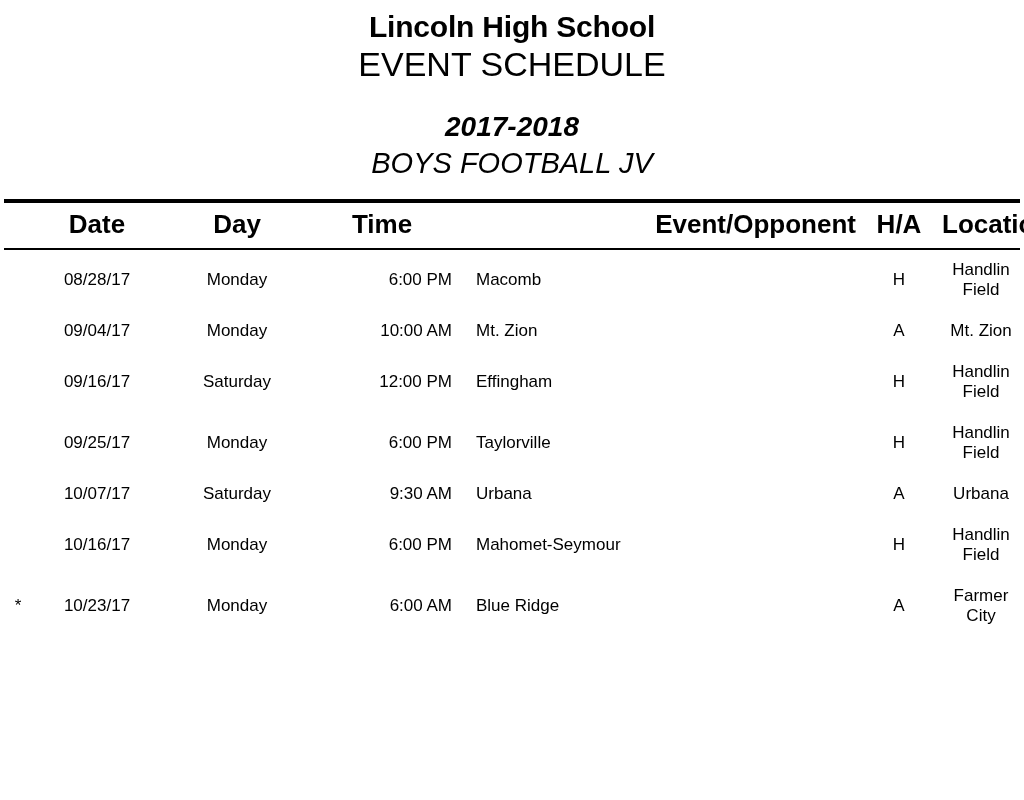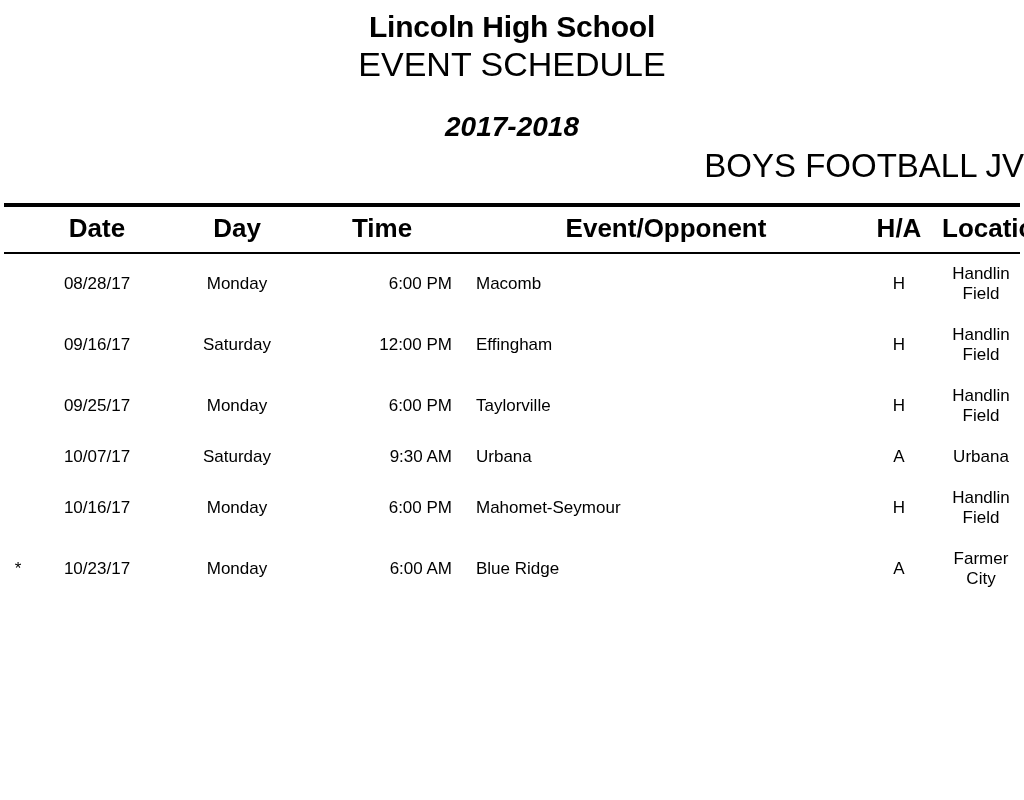--- a/index.html
+++ b/index.html
@@ -40,24 +40,24 @@
     margin-top: 2px;
   }
   .season {
     font-size: 28px;
     font-weight: bold;
     font-style: italic;
     margin-top: 28px;
     line-height: 1.15;
   }
   .sport {
-    font-size: 33px;
+    font-size: 29px;
+    font-style: italic;
     margin-top: 4px;
     line-height: 1.15;
-    text-align: right;
   }
 
   
   .table-wrap {
     margin-top: 18px;
     padding: 0 4px;
   }
   table.schedule {
     width: 100%;
     border-collapse: collapse;
@@ -79,21 +79,21 @@
   
   .col-star   { width: 28px;  text-align: center; }
   .col-date   { width: 130px; text-align: center; }
   .col-day    { width: 150px; text-align: center; }
   .col-time   { width: 140px; text-align: right; padding-right: 10px !important; }
   .col-event  { width: 380px; text-align: left; padding-left: 14px !important; }
   .col-ha     { width: 86px;  text-align: center; }
   .col-loc    { width: auto;  text-align: center; }
 
   thead .col-time  { text-align: center; padding-right: 10px; }
-  thead .col-event { text-align: center; padding-left: 14px; }
+  thead .col-event { text-align: right; padding-left: 14px; }
   thead .col-star  { border-top: 4px solid #000; border-bottom: 2px solid #000; }
 
   .star-mark { font-size: 15px; }
 </style>
 </head>
 <body>
 
 <div class="page">
 
   <div class="header">
@@ -118,20 +118,29 @@
       </thead>
       <tbody>
         <tr>
           <td class="col-star star-mark"></td>
           <td class="col-date">08/28/17</td>
           <td class="col-day">Monday</td>
           <td class="col-time">6:00 PM</td>
           <td class="col-event">Macomb</td>
           <td class="col-ha">H</td>
           <td class="col-loc">Handlin Field</td>
+        </tr>
+        <tr>
+          <td class="col-star star-mark"></td>
+          <td class="col-date">09/04/17</td>
+          <td class="col-day">Monday</td>
+          <td class="col-time">10:00 AM</td>
+          <td class="col-event">Mt. Zion</td>
+          <td class="col-ha">A</td>
+          <td class="col-loc">Mt. Zion</td>
         </tr>
         <tr>
           <td class="col-star star-mark"></td>
           <td class="col-date">09/16/17</td>
           <td class="col-day">Saturday</td>
           <td class="col-time">12:00 PM</td>
           <td class="col-event">Effingham</td>
           <td class="col-ha">H</td>
           <td class="col-loc">Handlin Field</td>
         </tr>

